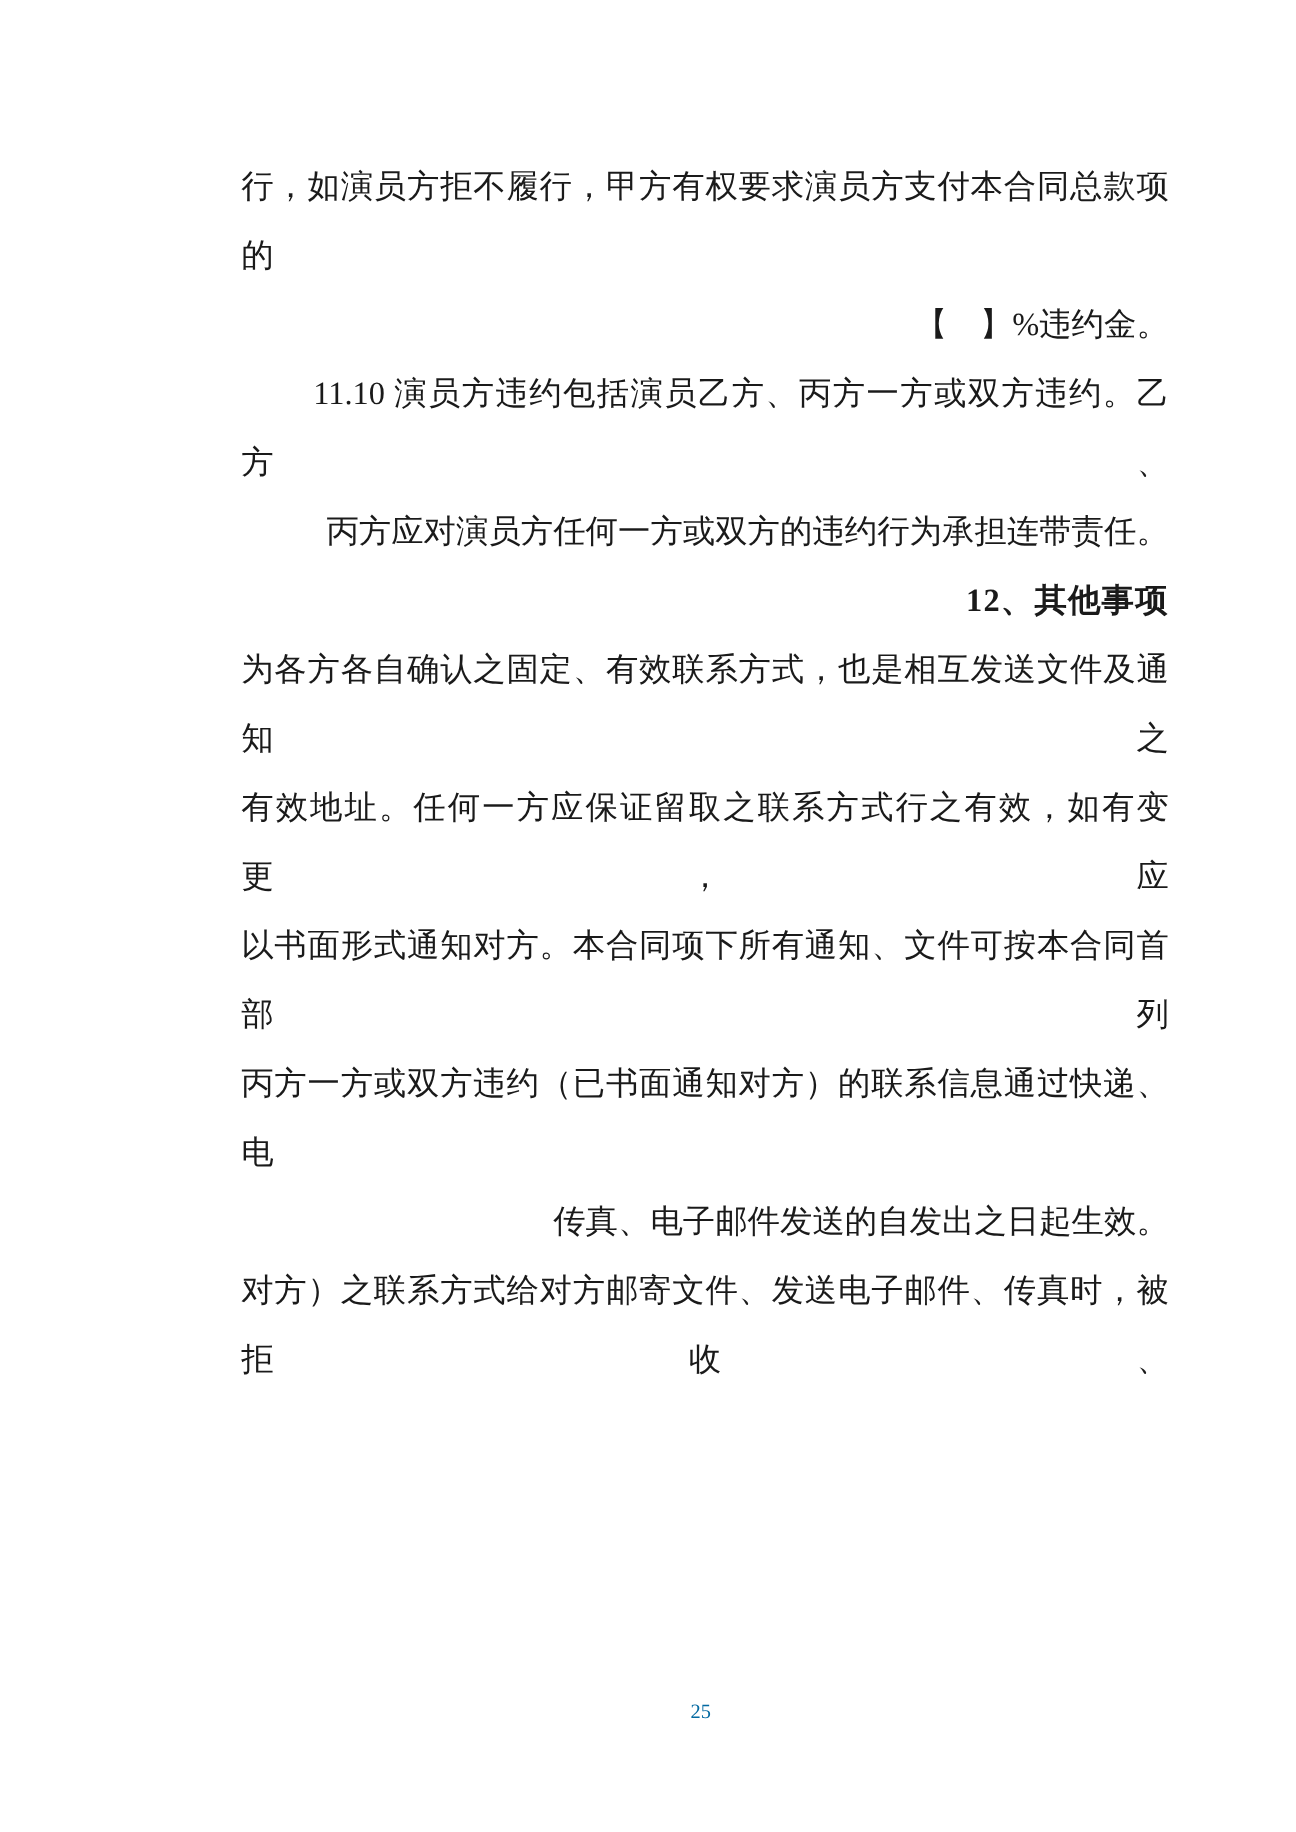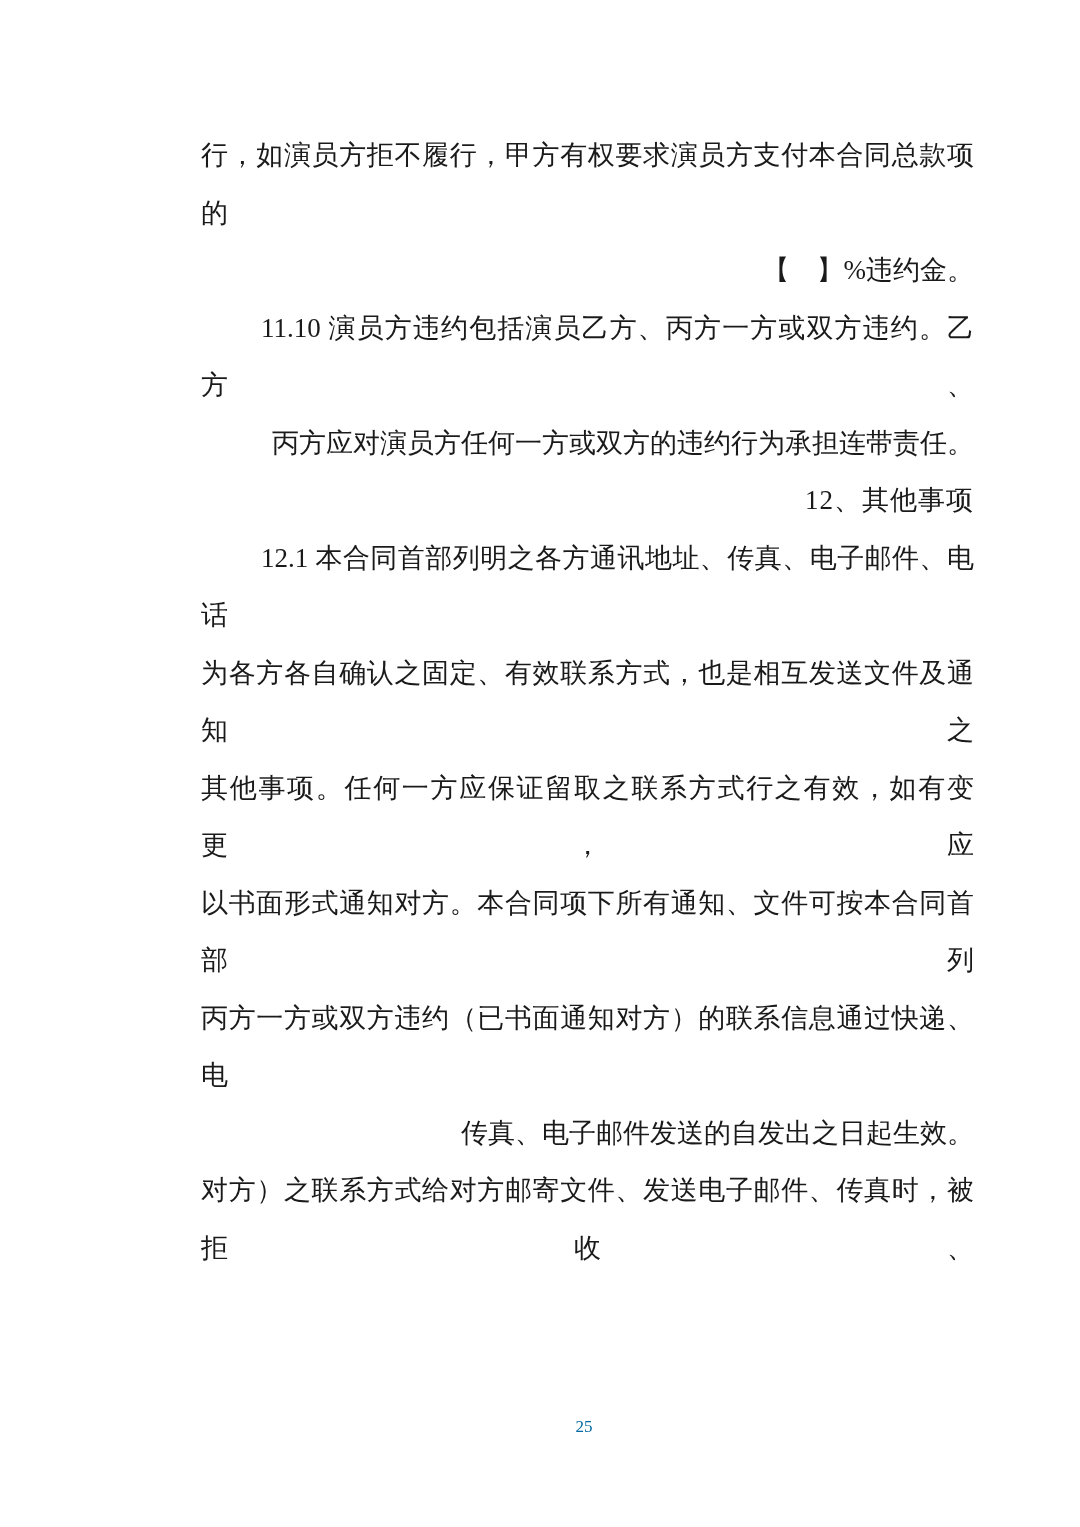--- a/index.html
+++ b/index.html
@@ -33,21 +33,21 @@
   }
   .line.full {
     text-align: justify;
     text-align-last: justify;
     text-justify: inter-character;
   }
   .line.indent {
     text-indent: 60px;
   }
   .line.heading {
-    font-weight: 400;
+    font-weight: 700;
     letter-spacing: 1px;
   }
   .page-number {
     position: absolute;
     left: 0;
     right: 0;
     top: 1412px;
     text-align: center;
     font-size: 17px;
     line-height: 30px;
@@ -57,23 +57,22 @@
 </head>
 <body>
 
 <div class="page">
   <div class="text-block">
     <p class="line full">行，如演员方拒不履行，甲方有权要求演员方支付本合同总款项的</p>
     <p class="line">【　】%违约金。</p>
     <p class="line indent full">11.10 演员方违约包括演员乙方、丙方一方或双方违约。乙方、</p>
     <p class="line">丙方应对演员方任何一方或双方的违约行为承担连带责任。</p>
     <p class="line heading">12、其他事项</p>
-    <p class="line indent full">12.1 本合同首部列明之各方通讯地址、传真、电子邮件、电话</p>
     <p class="line full">为各方各自确认之固定、有效联系方式，也是相互发送文件及通知之</p>
-    <p class="line full">其他事项。任何一方应保证留取之联系方式行之有效，如有变更，应</p>
+    <p class="line full">有效地址。任何一方应保证留取之联系方式行之有效，如有变更，应</p>
     <p class="line full">以书面形式通知对方。本合同项下所有通知、文件可按本合同首部列</p>
     <p class="line full">丙方一方或双方违约（已书面通知对方）的联系信息通过快递、电</p>
     <p class="line">传真、电子邮件发送的自发出之日起生效。</p>
     <p class="line full">对方）之联系方式给对方邮寄文件、发送电子邮件、传真时，被拒收、</p>
 
   </div>
   <div class="page-number">25</div>
 </div>
 
 </body></html>

